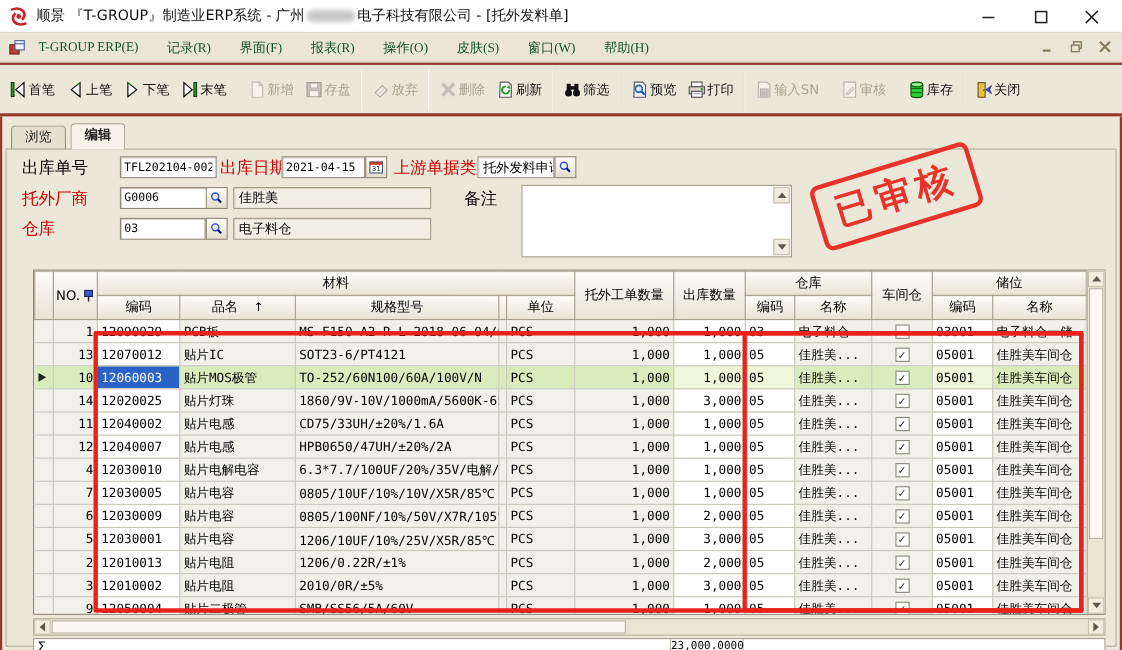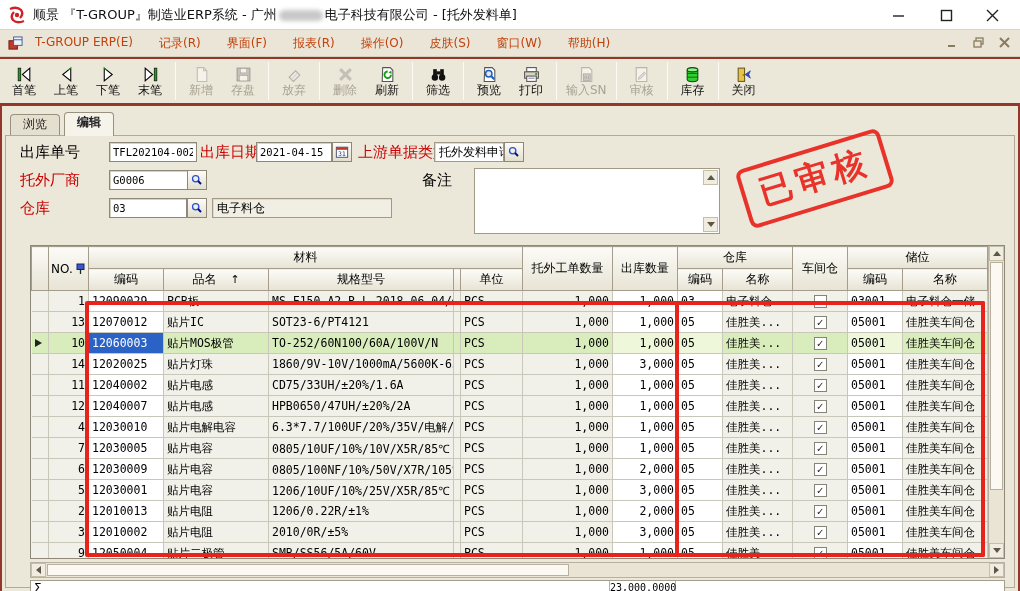--- a/index.html
+++ b/index.html
@@ -15,29 +15,29 @@
   .redacted { display:inline-block; width:44px; height:11px; border-radius:6px;
     background:#c8c8c8; filter:blur(2px); vertical-align:middle; margin:0 2px; }
   .wbtn { position:absolute; top:0; width:44px; height:30px; display:flex;
     align-items:center; justify-content:center; cursor:default; }
   #btn-min{ right:100px; } #btn-max{ right:52px; } #btn-close{ right:6px; }
 
   
   #menubar { position:absolute; left:0; top:30px; width:1020px; height:27px;
     background:#eae5d6; border-bottom:1px solid #d6d0bd; display:flex; align-items:center; }
   #appicon { width:15px; height:15px; margin:0 12px 0 8px; }
-  .mi { font-size:12px; color:#c2410c; margin-right:26px; white-space:nowrap; }
+  .mi { font-size:12px; color:#14532d; margin-right:26px; white-space:nowrap;font-family:Liberation Serif, serif; }
   #mdi { position:absolute; right:8px; top:4px; display:flex; gap:10px; }
   .mdib { width:16px; height:16px; display:flex; align-items:center; justify-content:center; }
 
   
   #toolbar { position:absolute; left:0; top:57px; width:1020px; height:49px;
     background:#ece8d9; border-top:2px solid #94362a; border-bottom:3px solid #94362a;
     display:flex; align-items:center; padding-left:3px; }
-  .tbtn { min-width:42px; padding:1px 4px 0; height:42px; display:flex; flex-direction:column;
+  .tbtn { min-width:42px; padding:1px 4px 0; height:42px; display:flex; flex-direction:row;
     align-items:center; justify-content:center; gap:1px; border:1px solid transparent; }
   .tbtn .tlabel { font-size:12px; color:#111; white-space:nowrap; line-height:13px; }
   .tbtn.disabled .tlabel { color:#a8a293; }
   .tbtn.disabled .ticon { filter:grayscale(1) opacity(.45); }
   .ticon { width:17px; height:17px; display:block; }
   .ticon svg { width:17px; height:17px; display:block; }
   .tsep { width:1px; height:38px; background:#c3bca6; border-right:1px solid #fbfaf4; margin:0 4px; }
 
   
   #workspace { position:absolute; left:0; top:106px; width:1020px; height:485px;
@@ -391,20 +391,21 @@
   </button>
 
   <div class="flabel req" style="left:18px;top:64px;width:86px;">托外厂商</div>
   <input class="finput" style="left: 107px; top: 64px; width: 88px;" readonly="" value="G0006">
   <button class="mbtn" style="left:185px;top:64px;">
     <svg viewBox="0 0 16 16">
         <circle cx="6.5" cy="6.5" r="3.6" fill="none" stroke="#2a50d0" stroke-width="1.5"></circle>
         <line x1="9.2" y1="9.2" x2="12.6" y2="12.6" stroke="#001080" stroke-width="2.2"></line>
       </svg>
   </button>
+  <div class="fdisplay" style="left:210px;top:64px;width:180px;">佳胜美</div>
 
   <div class="flabel" style="left:420px;top:64px;width:48px;">备注</div>
   <textarea id="remark" style=""></textarea>
   <div class="ta-sb" id="ta-up">
       <span class="sb-tri-up"></span>
     </div>
   <div class="ta-sb" id="ta-dn">
       <span class="sb-tri-dn"></span>
     </div>
 

